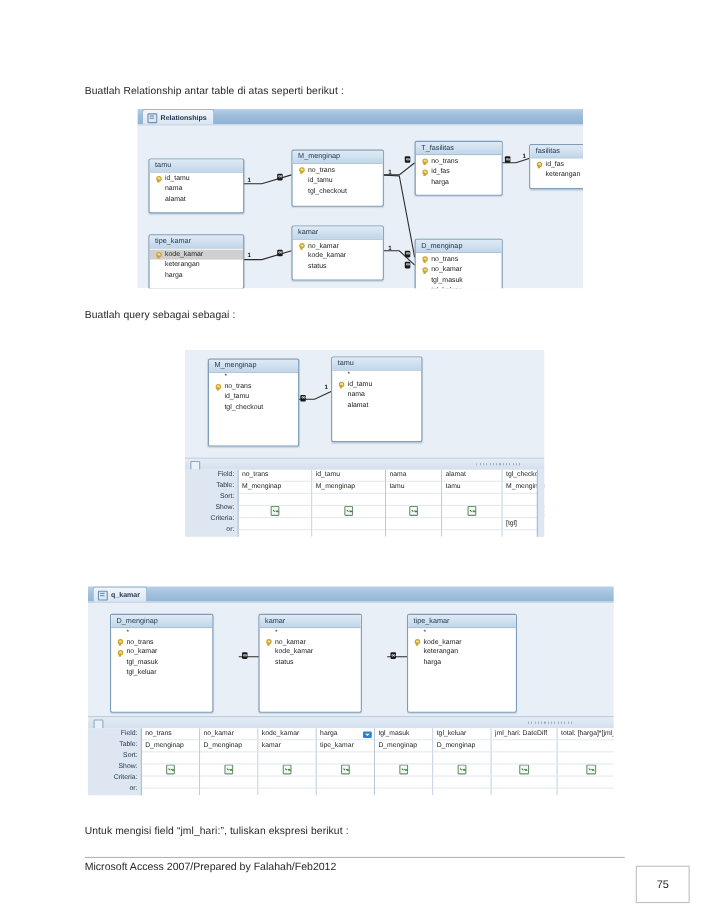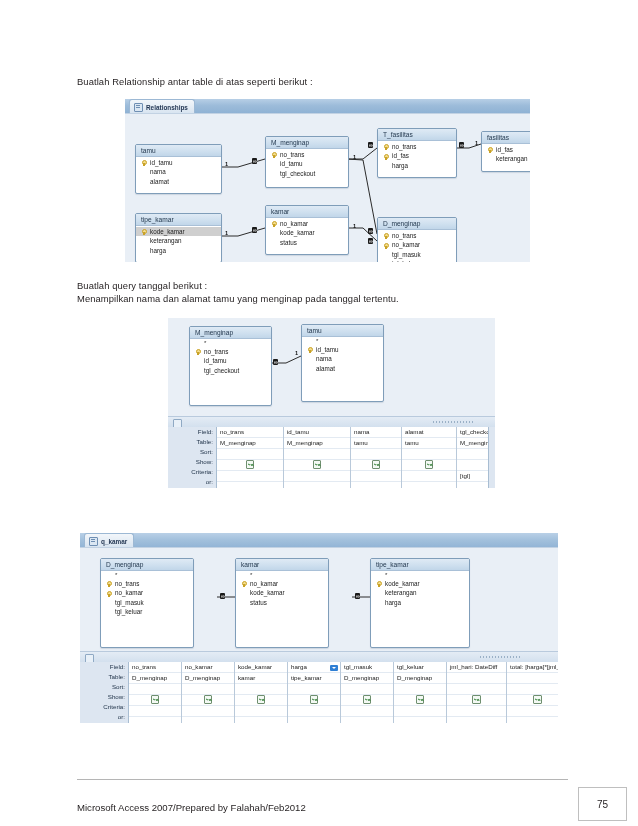--- a/index.html
+++ b/index.html
@@ -141,21 +141,21 @@
   .gridedge{
     position:absolute;right:0;top:0;bottom:0;width:6px;background:#dde6f1;
     border-left:1px solid #a8bdd2;
   }
 
   
   .footrule{
     position:absolute;left:77px;right:70px;top:779px;height:1px;background:#b5b5b5;
   }
   .footer{
-    position:absolute;left:77px;top:802px;font-size:9.6px;color:#231f20;white-space:nowrap;
+    position:absolute;left:77px;top:783px;font-size:9.6px;color:#231f20;white-space:nowrap;
   }
   .pagenum{
     position:absolute;left:578px;top:787px;width:47px;height:32px;
     border:1px solid #bfbfbf;background:#fff;
     display:flex;align-items:center;justify-content:center;
     font-size:10px;color:#231f20;
   }
 </style>
 </head>
 <body>
@@ -260,22 +260,21 @@
           <div class="fld key">no_trans</div>
           <div class="fld key">no_kamar</div>
           <div class="fld">tgl_masuk</div>
           <div class="fld">tgl_keluar</div>
         </div>
       </div>
 
     </div>
   </div>
 
-  <div class="para" style="top:279px;">Buatlah query tanggal berikut :</div>
-  <div class="para" style="top:292px;">Menampilkan nama dan alamat tamu yang menginap pada tanggal tertentu.</div>
+  <div class="para" style="top:279px;">Buatlah query sebagai sebagai :</div>
 
   <div class="accwin" style="left:168px;top:318px;width:327px;height:172px;background:#fff;">
 
     <div class="canvas" style="top:0;height:98px;border-top:none;background:#e9eff6;">
 
       <svg class="relsvg" width="327" height="98">
         <path d="M101,45 L118,45 L133,38" stroke="#2b2b2b" stroke-width="1" fill="none"></path>
       </svg>
       <div class="card inf" style="left:105px;top:41px;">∞</div>
       <div class="card" style="left:127px;top:32px;">1</div>
@@ -509,18 +508,19 @@
           <div class="cell"></div>
           <div class="cell show"><span class="chk"></span></div>
           <div class="cell"></div>
           <div class="cell"></div>
         </div>
 
       </div>
     </div>
   </div>
 
+  <div class="para" style="top:748px;">Untuk mengisi field “jml_hari:”, tuliskan ekspresi berikut :</div>
 
   <div class="footrule"></div>
   <div class="footer">Microsoft Access 2007/Prepared by Falahah/Feb2012</div>
   <div class="pagenum">75</div>
 
 </div>
 
 </body></html>

